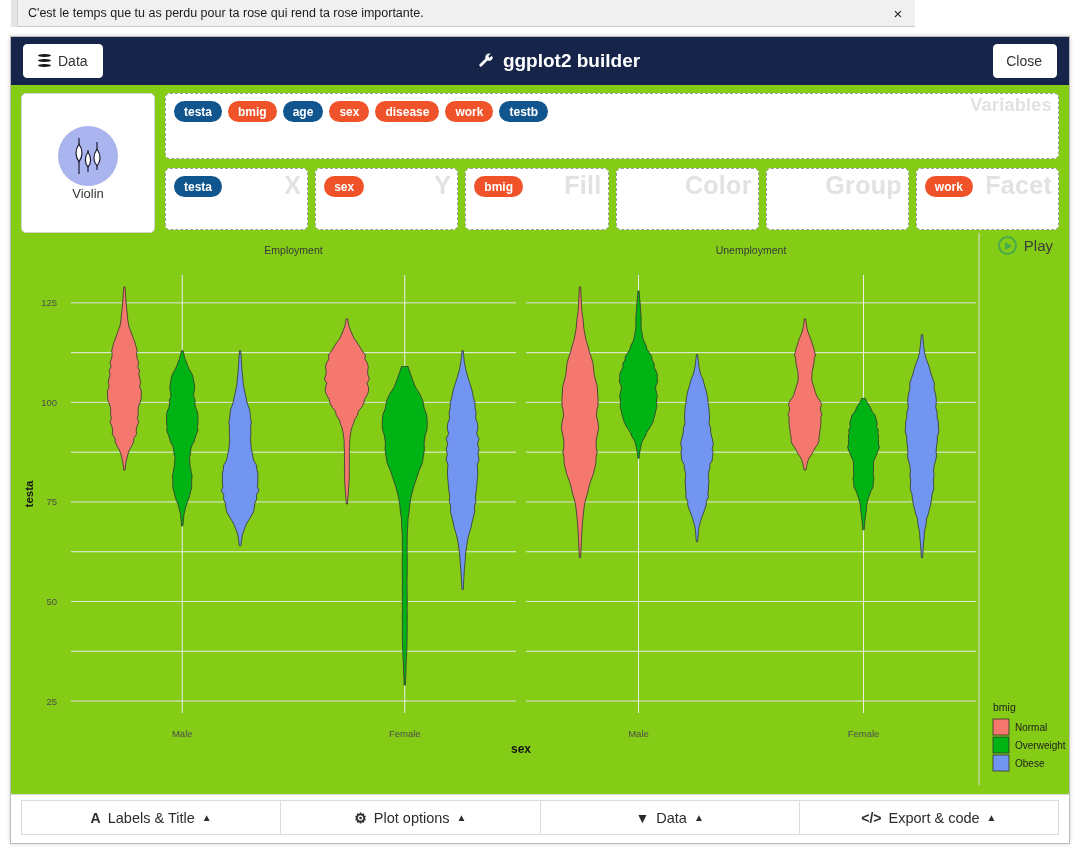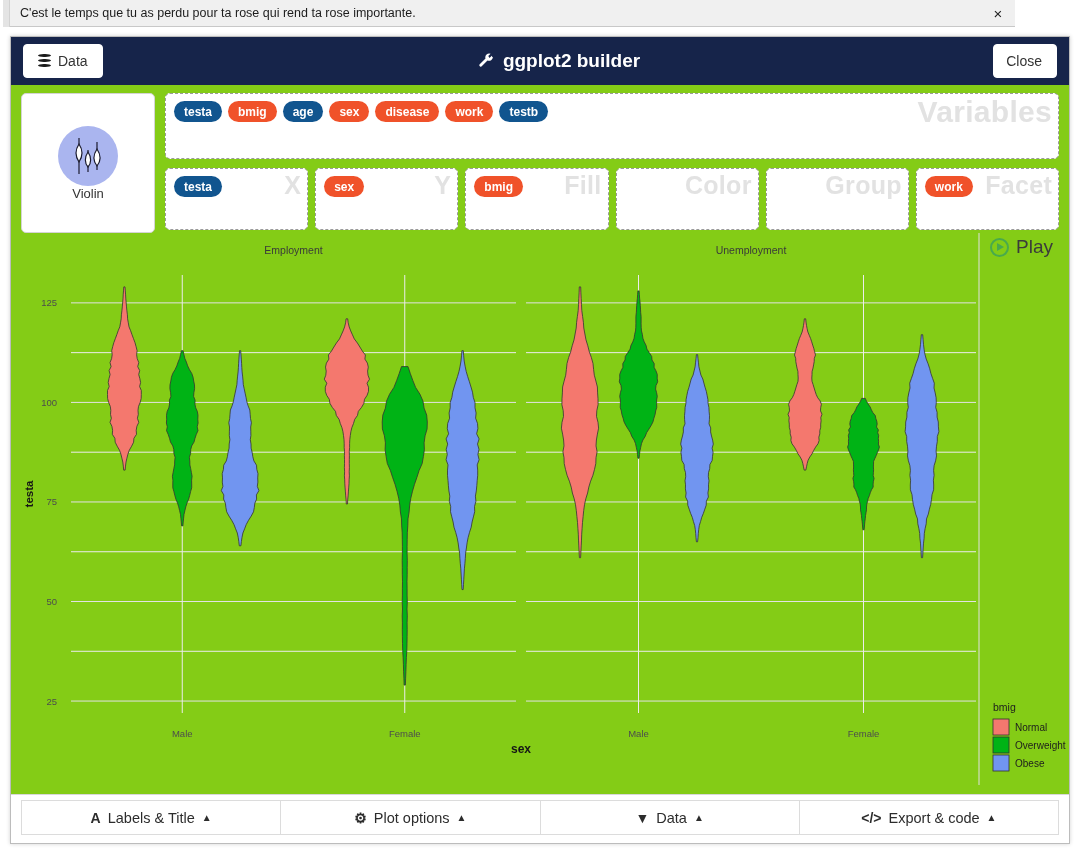--- a/index.html
+++ b/index.html
@@ -6,21 +6,21 @@
   body{
     width:1080px;height:855px;
     background:#ffffff;
     font-family:"Liberation Sans", sans-serif;
     overflow:hidden;
     position:relative;
   }
 
   
   #notice-bar{
-    position:absolute;left:3px;top:0;width:1012px;height:27px;
+    position:absolute;left:11px;top:0;width:904px;height:27px;
     background:#f0f0f0;
     border-bottom:1px solid #c8c8c8;
     display:flex;align-items:center;
     box-sizing:border-box;
   }
   #notice-bar .edge{
     width:6px;height:27px;background:#e4e4e4;border-right:1px solid #d2d2d2;
   }
   #notice-text{
     flex:1;
@@ -106,21 +106,21 @@
     padding:7px 8px;
   }
   .zone-ghost{
     position:absolute;right:6px;top:2px;
     font-size:25px;font-weight:bold;color:#e2e2e2;
     letter-spacing:.3px;
     pointer-events:none;
     user-select:none;
   }
   #variables-zone{height:66px;display:flex;flex-wrap:wrap;gap:6px;align-content:flex-start;}
-  #variables-zone .zone-ghost{font-size:30px;top:1px;}
+  #variables-zone .zone-ghost{font-size:18px;top:1px;}
 
   #slot-row{display:flex;gap:7px;flex:1;}
   .slot{
     flex:1;height:62px;
     display:flex;flex-wrap:wrap;gap:5px;align-content:flex-start;
     overflow:hidden;
   }
 
   .pill{
     display:inline-flex;align-items:center;
@@ -138,21 +138,21 @@
     position:relative;
     height:555px;
     box-sizing:border-box;
     padding:0;
   }
   #play-row{
     position:absolute;right:16px;top:3px;
     display:flex;align-items:center;gap:7px;
     cursor:pointer;
   }
-  #play-label{font-size:19px;color:#3b3b3b;text-align:center;}
+  #play-label{font-size:15px;color:#3b3b3b;text-align:center;}
   .play-circ{
     width:19px;height:19px;border-radius:50%;
     border:2px solid #49aa4c;
     display:flex;align-items:center;justify-content:center;
     box-sizing:border-box;
   }
   .play-tri{
     width:0;height:0;
     border-left:7px solid #49aa4c;
     border-top:4.5px solid transparent;

